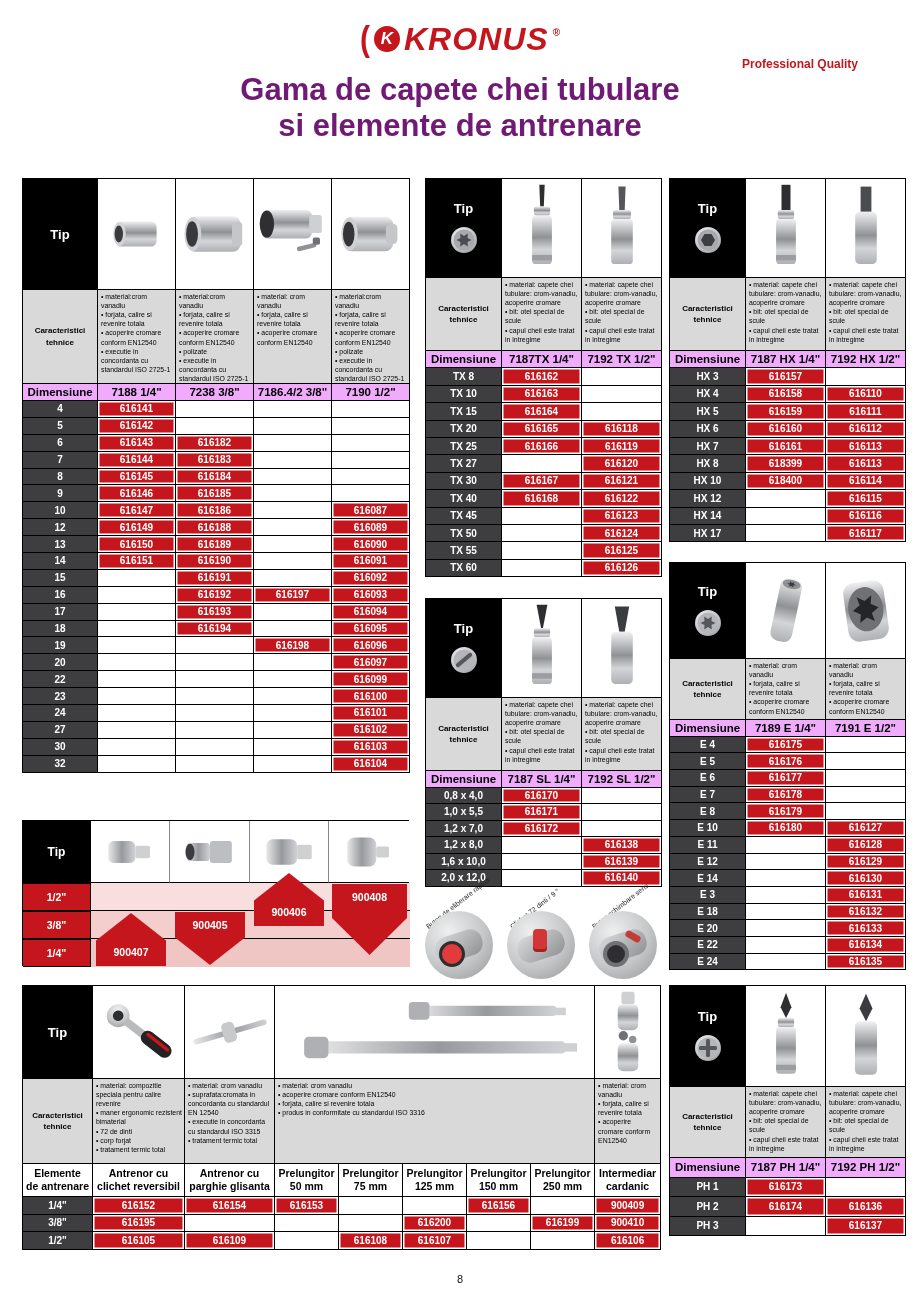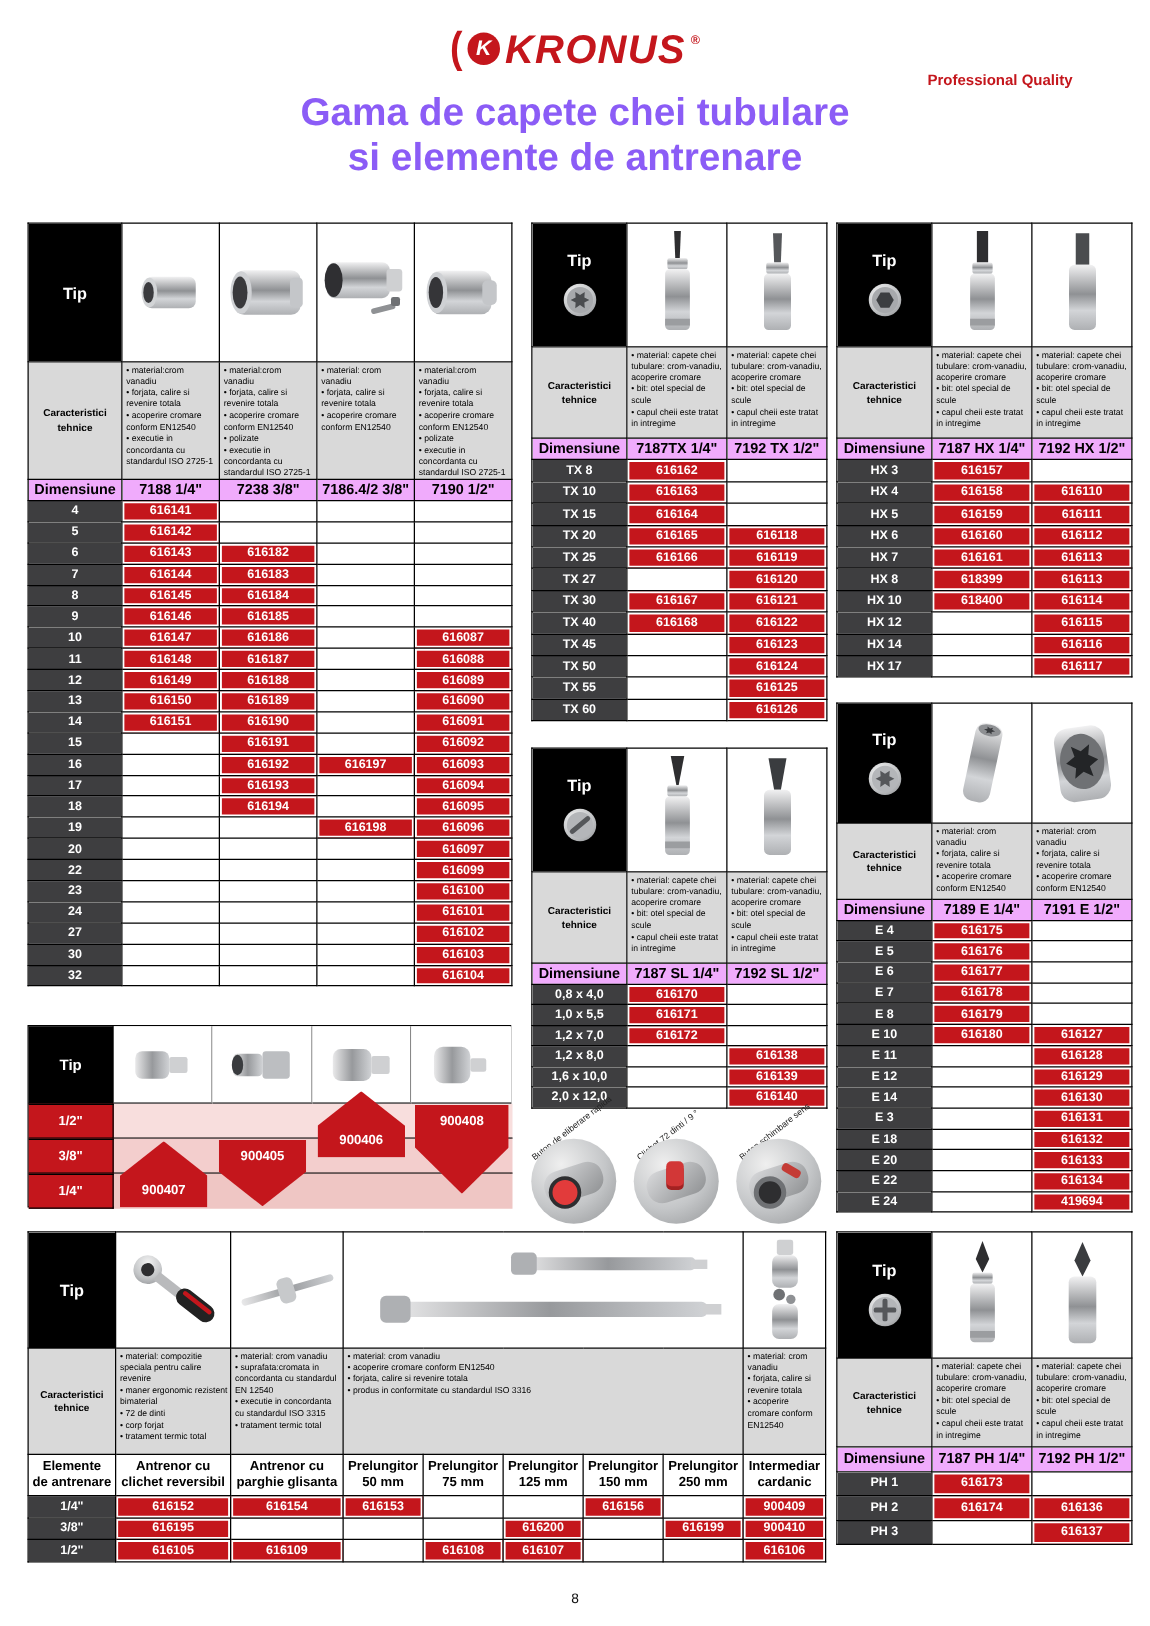--- a/index.html
+++ b/index.html
@@ -8,21 +8,21 @@
   
   .logo-wrap{position:absolute;top:22px;left:0;width:100%;display:flex;flex-direction:column;align-items:center;}
   .logo-row{display:flex;align-items:center;gap:4px;}
   .logo-paren{color:#c4161c;font-weight:bold;font-size:30px;transform:scaleY(1.15);}
   .logo-disc{width:26px;height:26px;border-radius:50%;background:#c4161c;color:#fff;font-weight:bold;
              font-size:17px;display:flex;align-items:center;justify-content:center;font-style:italic;}
   .logo-word{color:#c4161c;font-weight:bold;font-style:italic;font-size:32px;letter-spacing:1px;line-height:1;}
   .logo-reg{color:#c4161c;font-size:10px;vertical-align:top;margin-top:-14px;font-weight:bold;}
   .logo-tag{color:#c4161c;font-weight:bold;font-size:12px;margin-top:1px;align-self:flex-end;margin-right:62px;}
   .title{position:absolute;top:72px;left:0;width:100%;text-align:center;font-size:31px;font-weight:bold;
-         line-height:1.15;color:#8b5cf6;margin:0;}
+         line-height:1.15;color:#701a75;margin:0;}
   
   table{border-collapse:collapse;table-layout:fixed;width:100%;}
   td{border:1px solid #000;padding:0;overflow:hidden;}
   .abs{position:absolute;}
   .tip-cell{background:#000;color:#fff;font-weight:bold;font-size:13px;text-align:center;vertical-align:middle;}
   .tip-inner{display:flex;flex-direction:column;align-items:center;gap:9px;}
   .img-cell{background:#fff;text-align:center;vertical-align:middle;}
   .car-lbl{background:#d9d9d9;font-weight:bold;font-size:8px;text-align:center;white-space:pre-line;line-height:1.4;}
   .car-txt{background:#d9d9d9;font-size:6.9px;line-height:1.32;white-space:pre-line;vertical-align:top;
            padding:2px 2px 0 3px;}
@@ -258,27 +258,20 @@
             <td class="empty-cell"></td>
           </tr>
           <tr>
             <td class="size-cell">10</td>
             <td class="code-cell">616147</td>
             <td class="code-cell">616186</td>
             <td class="empty-cell"></td>
             <td class="code-cell">616087</td>
           </tr>
           <tr>
-            <td class="size-cell">11</td>
-            <td class="code-cell">616148</td>
-            <td class="code-cell">616187</td>
-            <td class="empty-cell"></td>
-            <td class="code-cell">616088</td>
-          </tr>
-          <tr>
             <td class="size-cell">12</td>
             <td class="code-cell">616149</td>
             <td class="code-cell">616188</td>
             <td class="empty-cell"></td>
             <td class="code-cell">616089</td>
           </tr>
           <tr>
             <td class="size-cell">13</td>
             <td class="code-cell">616150</td>
             <td class="code-cell">616189</td>
@@ -845,21 +838,21 @@
             <td class="code-cell">616133</td>
           </tr>
           <tr>
             <td class="size-cell">E 22</td>
             <td class="empty-cell"></td>
             <td class="code-cell">616134</td>
           </tr>
           <tr>
             <td class="size-cell">E 24</td>
             <td class="empty-cell"></td>
-            <td class="code-cell">419694</td>
+            <td class="code-cell">616135</td>
           </tr>
         </tbody>
     </table>
   </div>
 
   <div class="abs t-adapt">
     <div class="ad-tip">Tip</div>
     <div class="ad-img" style="left:68px;width:79px">
       <svg viewBox="0 0 60 44" width="56" height="40">
           <rect x="6" y="10" width="30" height="24" rx="6" fill="url(#meth)"></rect>

